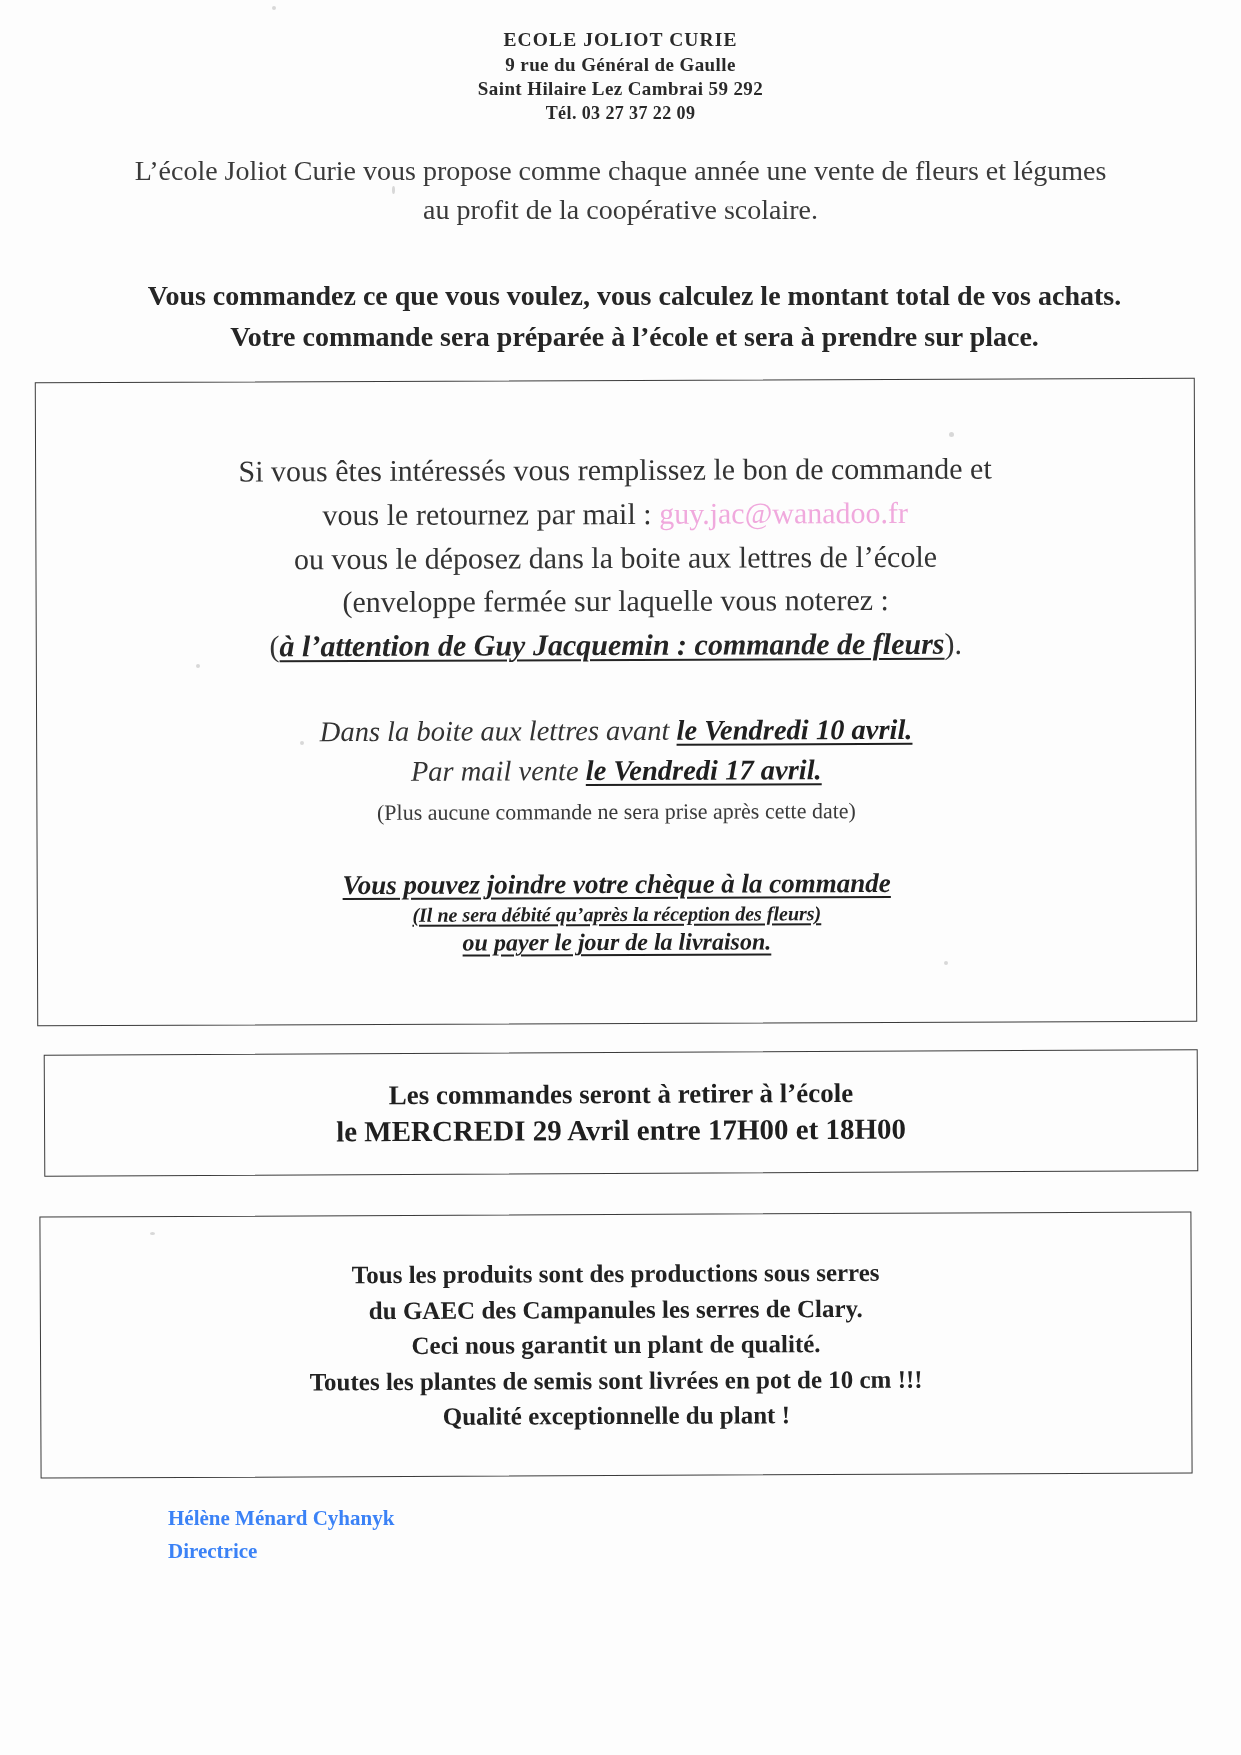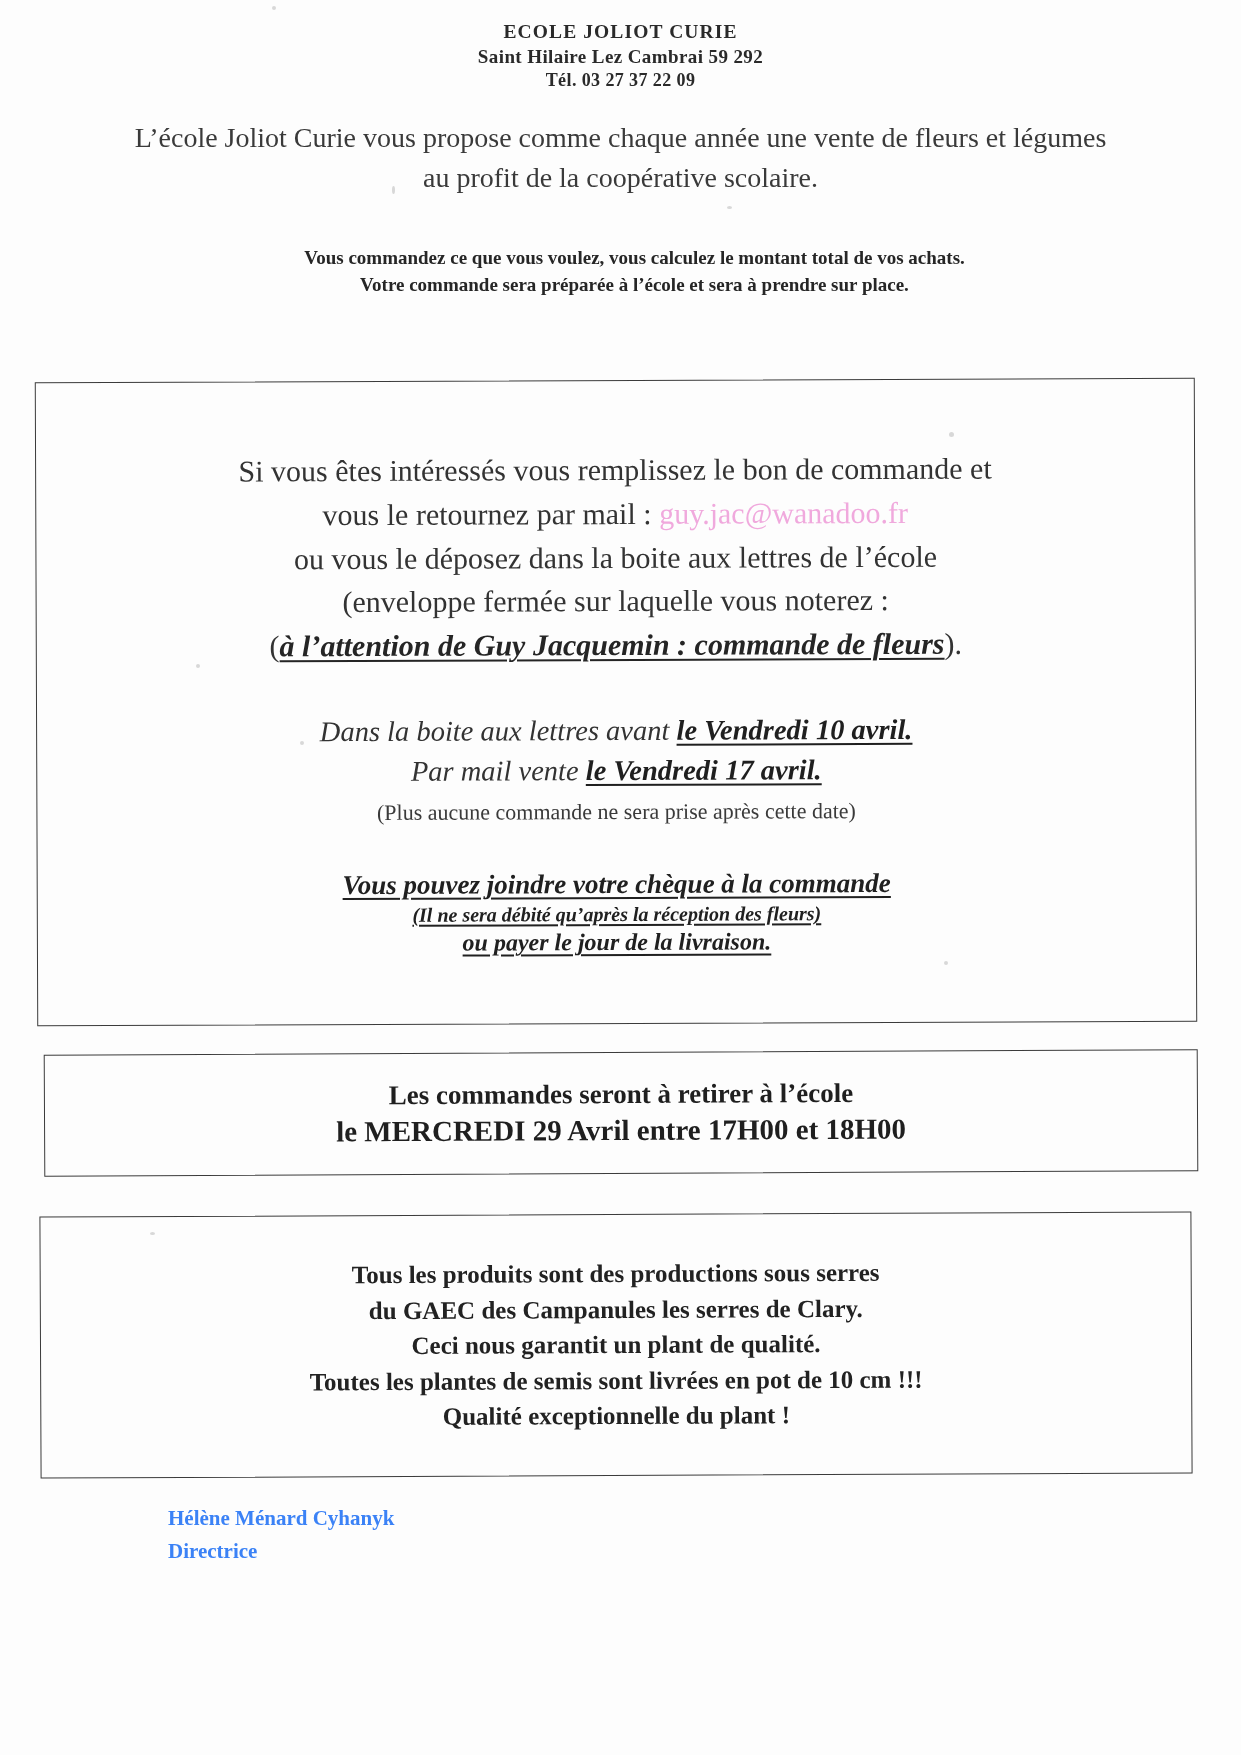--- a/index.html
+++ b/index.html
@@ -23,20 +23,21 @@
     position: absolute;
     inset: 0;
     background: #fdfdfd;
   }
 
   
   .letterhead {
     text-align: center;
     padding-top: 20px;
     line-height: 1.28;
+    margin-top: 8px;
   }
   .letterhead .ll {
     font-weight: bold;
     font-size: 19px;
     letter-spacing: 0.4px;
     color: #2a2a2a;
   }
   .letterhead .ll.name {
     font-size: 19.5px;
     letter-spacing: 1.1px;
@@ -51,21 +52,21 @@
     margin-top: 26px;
     font-size: 28px;
     line-height: 1.42;
     color: #3a3a3a;
   }
   .intro .l2 { }
 
   .notice {
     text-align: center;
     margin-top: 46px;
-    font-size: 19px;
+    font-size: 28px;
     font-weight: bold;
     line-height: 1.45;
     color: #262626;
     padding-left: 28px;
   }
 
   
   .box {
     position: absolute;
     border: 1.5px solid #3b3b3b;
@@ -226,20 +227,21 @@
   <div class="speck" style="left:727px;top:206px;width:5px;height:3px;"></div>
   <div class="speck" style="left:392px;top:186px;width:3px;height:8px;"></div>
   <div class="speck" style="left:949px;top:432px;width:5px;height:5px;"></div>
   <div class="speck" style="left:196px;top:664px;width:4px;height:4px;"></div>
   <div class="speck" style="left:300px;top:741px;width:4px;height:4px;"></div>
   <div class="speck" style="left:944px;top:961px;width:4px;height:4px;"></div>
   <div class="speck" style="left:150px;top:1232px;width:5px;height:3px;"></div>
 
   <div class="letterhead">
     <div class="ll name">ECOLE JOLIOT CURIE</div>
+    <div class="ll">9 rue du Général de Gaulle</div>
     <div class="ll">Saint Hilaire Lez Cambrai 59 292</div>
     <div class="ll tel">Tél. 03 27 37 22 09</div>
   </div>
 
   <div class="intro">
     <div>L’école Joliot Curie vous propose comme chaque année une vente de fleurs et légumes</div>
     <div class="l2">au profit de la coopérative scolaire.</div>
   </div>
 
   <div class="notice">

